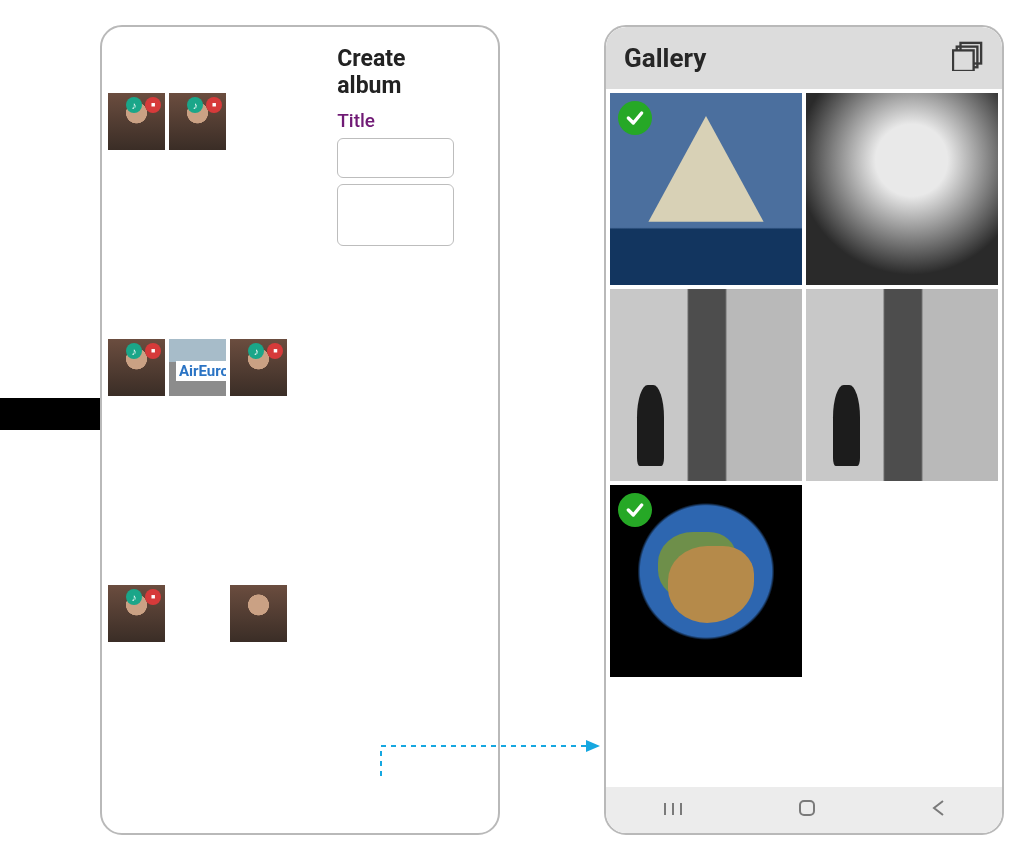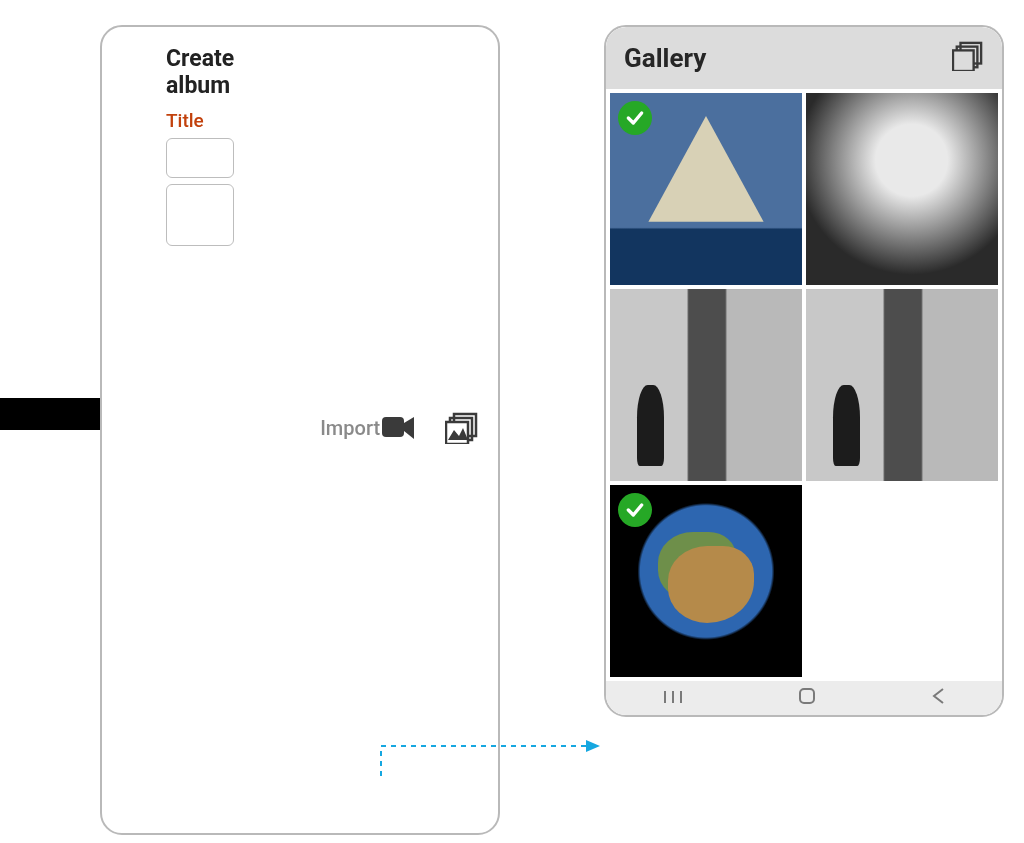--- a/index.html
+++ b/index.html
@@ -52,21 +52,21 @@
     display:flex; align-items:center; justify-content:center;
   }
   .marker.music { background:#1aa689; color:#fff; font-size:10px; }
   .marker.video { background:#d63a3a; color:#fff; font-size:8px; }
   .marker.video::after { content:"■"; font-size:7px; }
   .marker.music::after { content:"♪"; }
 
   
   .form-area { padding: 18px 24px 8px 24px; }
   .form-heading { font-size: 23px; font-weight: 700; color:#222; margin-bottom:10px; }
-  .field-label  { font-size: 19px; font-weight: 500; color:#c2410c; margin-top:6px; }
+  .field-label  { font-size: 19px; font-weight: 500; color:#701a75; margin-top:6px; }
   .text-input {
     width: 100%;
     margin-top: 6px;
     border: 1.5px solid #bdbdbd;
     border-radius: 6px;
     padding: 10px 12px;
     font-size: 16px;
     color:#333;
     background:#fff;
   }
@@ -83,21 +83,21 @@
   .import-label { font-size:20px; color:#8a8a8a; font-weight:500; }
   .import-icons { margin-left:auto; display:flex; gap:28px; align-items:center; }
   .imp-icon { width:36px; height:32px; display:flex; align-items:center; justify-content:center; }
 
   
   .phone-right {
     position: absolute;
     left: 604px;
     top: 25px;
     width: 400px;
-    height: 692px;
+    height: 810px;
     border: 2px solid #b9b9b9;
     border-radius: 22px;
     background: #ffffff;
     overflow: hidden;
     display:flex; flex-direction:column;
   }
   .gallery-header {
     background:#dcdcdc;
     padding: 14px 18px;
     display:flex; align-items:center;
@@ -254,46 +254,20 @@
     <div class="form-area">
       <div class="form-heading">Create album</div>
 
       <div class="field-label">Title</div>
       <input class="text-input" type="text" value="" style="">
 
       <textarea class="text-input tall" value="" style=""></textarea>
     </div>
 
     <div class="divider-line"></div>
-    <div class="import-bar">
-      <span class="import-label">Import</span>
-      <div class="import-icons">
-        <span class="imp-icon">
-          <svg width="36" height="30" viewBox="0 0 36 30">
-              <rect x="2" y="4" width="22" height="20" rx="4" fill="#3a3a3a"></rect>
-              <path d="M24 10 L34 4 V26 L24 18 Z" fill="#3a3a3a"></path>
-            </svg>
-        </span>
-        <span class="imp-icon">
-          <svg width="34" height="32" viewBox="0 0 34 32">
-            <rect x="9" y="2" width="22" height="22" fill="none" stroke="#3a3a3a" stroke-width="2.5"></rect>
-            <rect x="5" y="6" width="22" height="22" fill="none" stroke="#3a3a3a" stroke-width="2.5"></rect>
-            <rect x="1" y="10" width="22" height="22" fill="#fff" stroke="#3a3a3a" stroke-width="2.5"></rect>
-            <path d="M3 28 L9 18 L14 24 L18 16 L23 28 Z" fill="#3a3a3a"></path>
-          </svg>
-        </span>
-        <span class="imp-icon">
-          <svg width="36" height="30" viewBox="0 0 36 30">
-            <path d="M2 10 H8 L18 2 V28 L8 20 H2 Z" fill="#3a3a3a"></path>
-            <path d="M22 8 Q28 15 22 22" fill="none" stroke="#3a3a3a" stroke-width="3" stroke-linecap="round"></path>
-            <path d="M26 4 Q36 15 26 26" fill="none" stroke="#3a3a3a" stroke-width="3" stroke-linecap="round"></path>
-          </svg>
-        </span>
-      </div>
-    </div>
 
   </div>
 </div>
 
 <div class="phone-right">
   <div class="gallery-header">
     <span class="gallery-title">Gallery</span>
     <span class="stack-icon">
       <svg width="32" height="30" viewBox="0 0 34 32">
         <rect x="9" y="2" width="22" height="22" fill="none" stroke="#3a3a3a" stroke-width="2.5"></rect>

